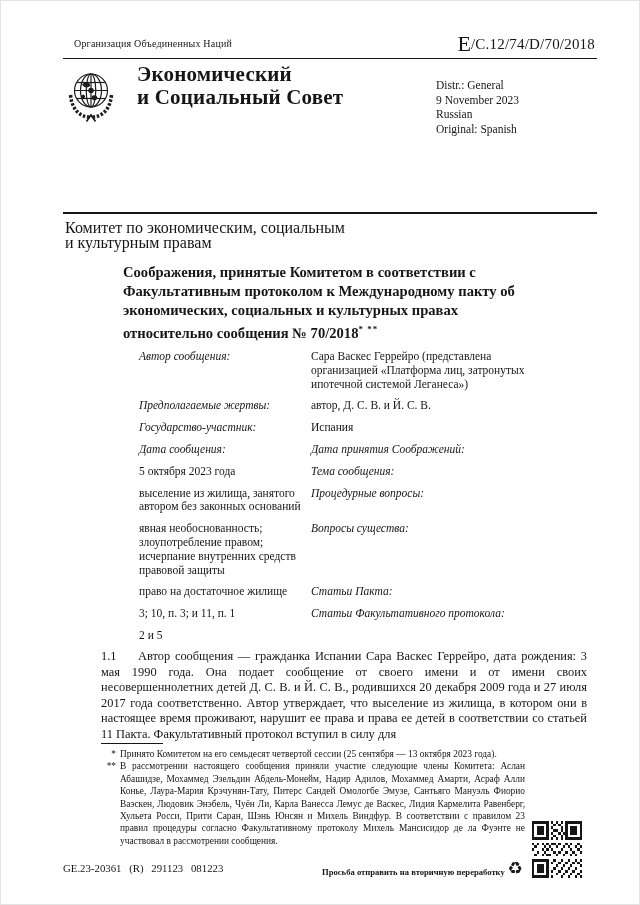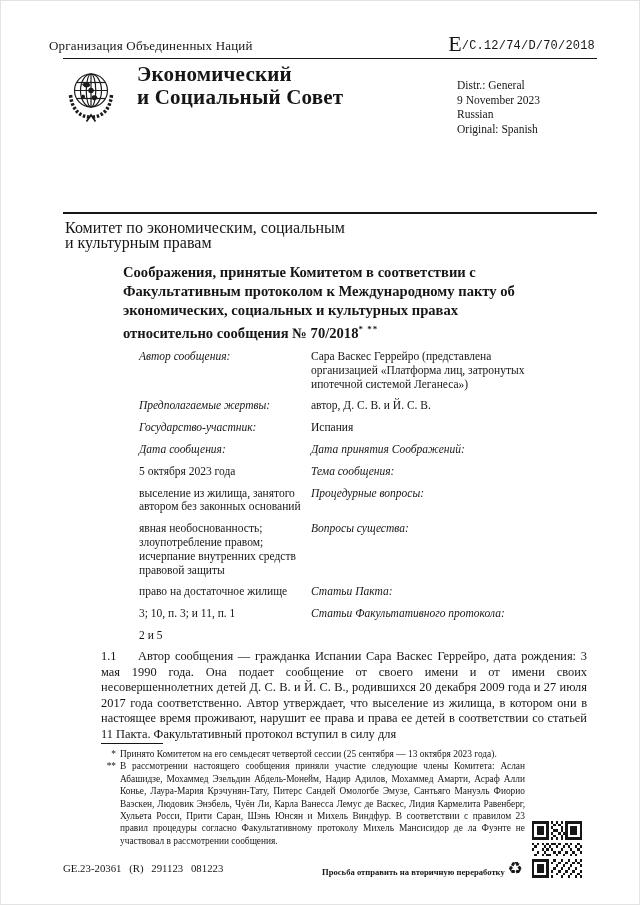--- a/index.html
+++ b/index.html
@@ -9,30 +9,30 @@
     margin:0 auto;
     background:#ffffff;
     border:1px solid #e3e3e3;
     box-sizing:border-box;
     font-family:"Liberation Serif","DejaVu Serif",serif;
     color:#161616;
     overflow:hidden;
   }
   .abs{position:absolute;}
   
-  .org-name{left:48px;top:37px;font-size:13px;letter-spacing:.2px;}
+  .org-name{left:73px;top:37px;font-size:10px;letter-spacing:.2px;}
   .doc-symbol{right:44px;top:32px;text-align:right;white-space:nowrap;}
   .doc-symbol .big{font-size:22px;line-height:22px;vertical-align:-2px;}
-  .doc-symbol .small{font-size:12px;letter-spacing:.2px;font-family:Liberation Mono, monospace;}
+  .doc-symbol .small{font-size:15px;letter-spacing:.2px;}
   .rule-thin{left:62px;top:57px;width:534px;height:1px;background:#161616;}
   .rule-thick{left:62px;top:211px;width:534px;height:2px;background:#161616;}
   
   .emblem{left:60px;top:62px;width:60px;height:70px;}
   .council-title{left:136px;top:62px;font-weight:bold;font-size:21px;line-height:23px;letter-spacing:.2px;}
-  .distr-block{left:435px;top:77px;font-size:11.5px;line-height:14.6px;margin-left:21px;}
+  .distr-block{left:435px;top:77px;font-size:11.5px;line-height:14.6px;}
   
   .committee{left:64px;top:219px;font-weight:normal;font-size:16px;line-height:15px;}
   
   .doc-title{left:122px;top:262px;width:404px;font-weight:bold;font-size:14.6px;line-height:19px;}
   .doc-title sup{font-size:9px;letter-spacing:1px;}
   
   .metadata{left:138px;top:349px;display:grid;grid-template-columns:172px 218px;row-gap:8px;
             font-size:11.5px;line-height:13.8px;}
   .mlabel{font-style:italic;padding-right:8px;}
   

